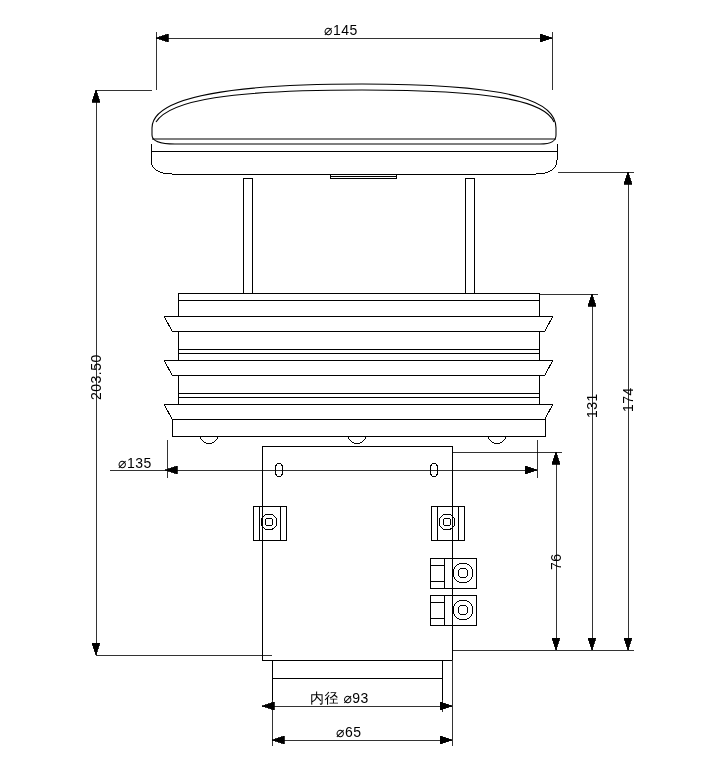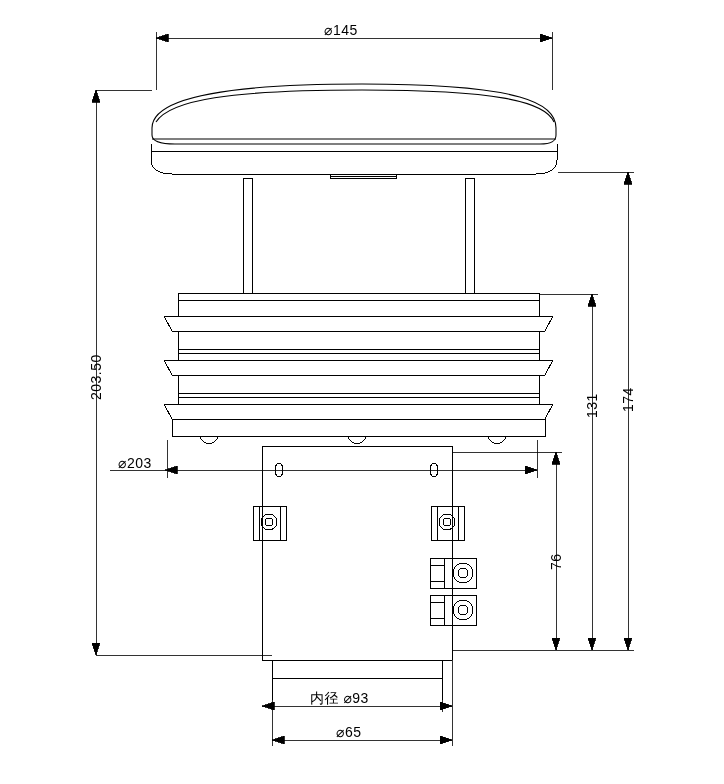--- a/index.html
+++ b/index.html
@@ -209,21 +209,21 @@
         <path d="M452,660 L452,746"></path>
 
       </g>
     </g>
   </svg>
 
   <div class="dim-label" style="left:324px; top:22px;">⌀145</div>
 
   <div class="dim-label vert" style="left:88px; top:400px;">203.50</div>
 
-  <div class="dim-label" style="left:118px; top:455px;">⌀203</div>
+  <div class="dim-label" style="left:118px; top:455px;">⌀135</div>
 
   <div class="dim-label vert" style="left:620px; top:412px;">174</div>
 
   <div class="dim-label vert" style="left:584px; top:418px;">131</div>
 
   <div class="dim-label vert" style="left:548px; top:570px;">76</div>
 
   <div class="dim-label" style="left:310px; top:690px;">内径 ⌀93</div>
 
   <div class="dim-label" style="left:336px; top:724px;text-align:right;">⌀65</div>

